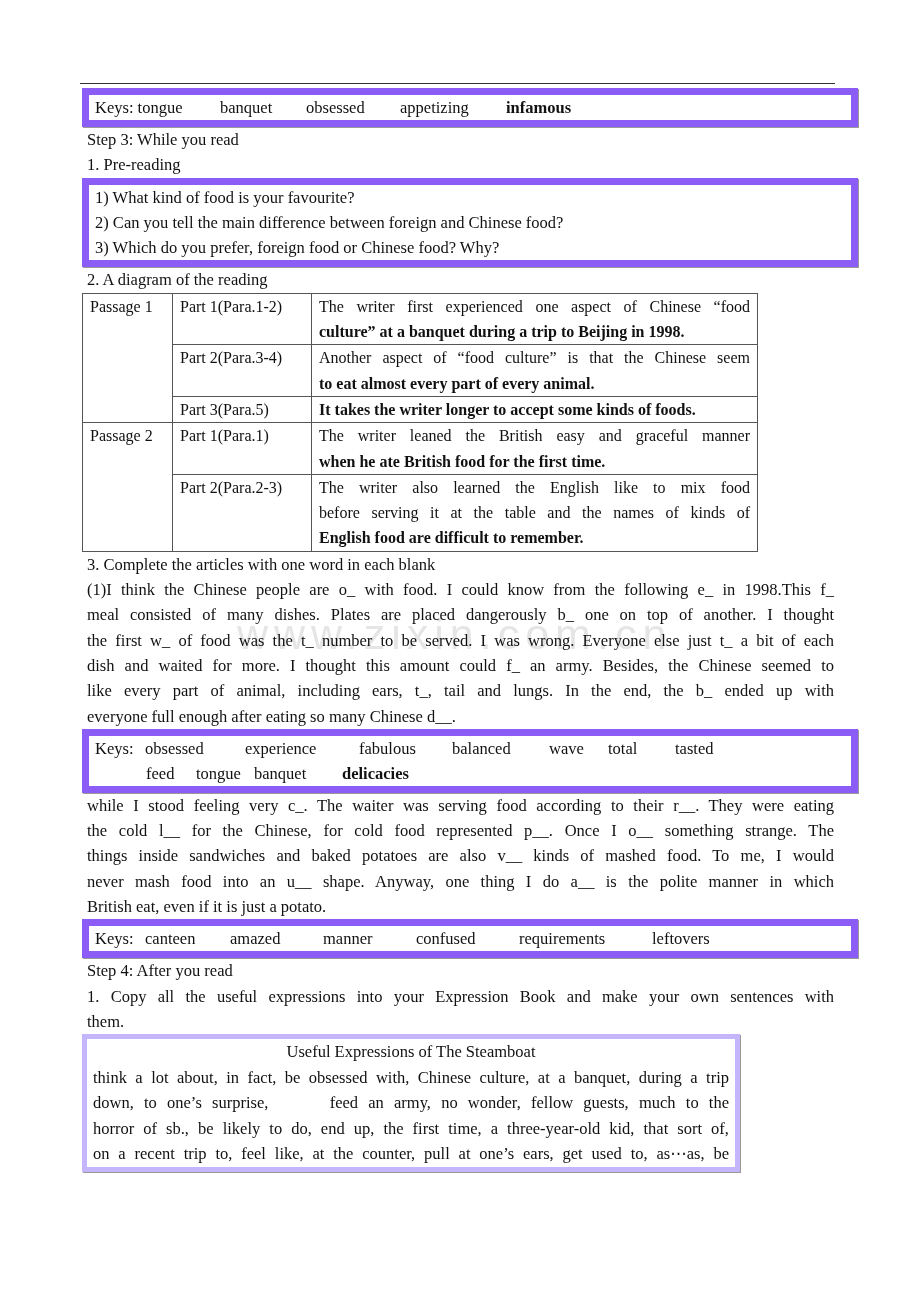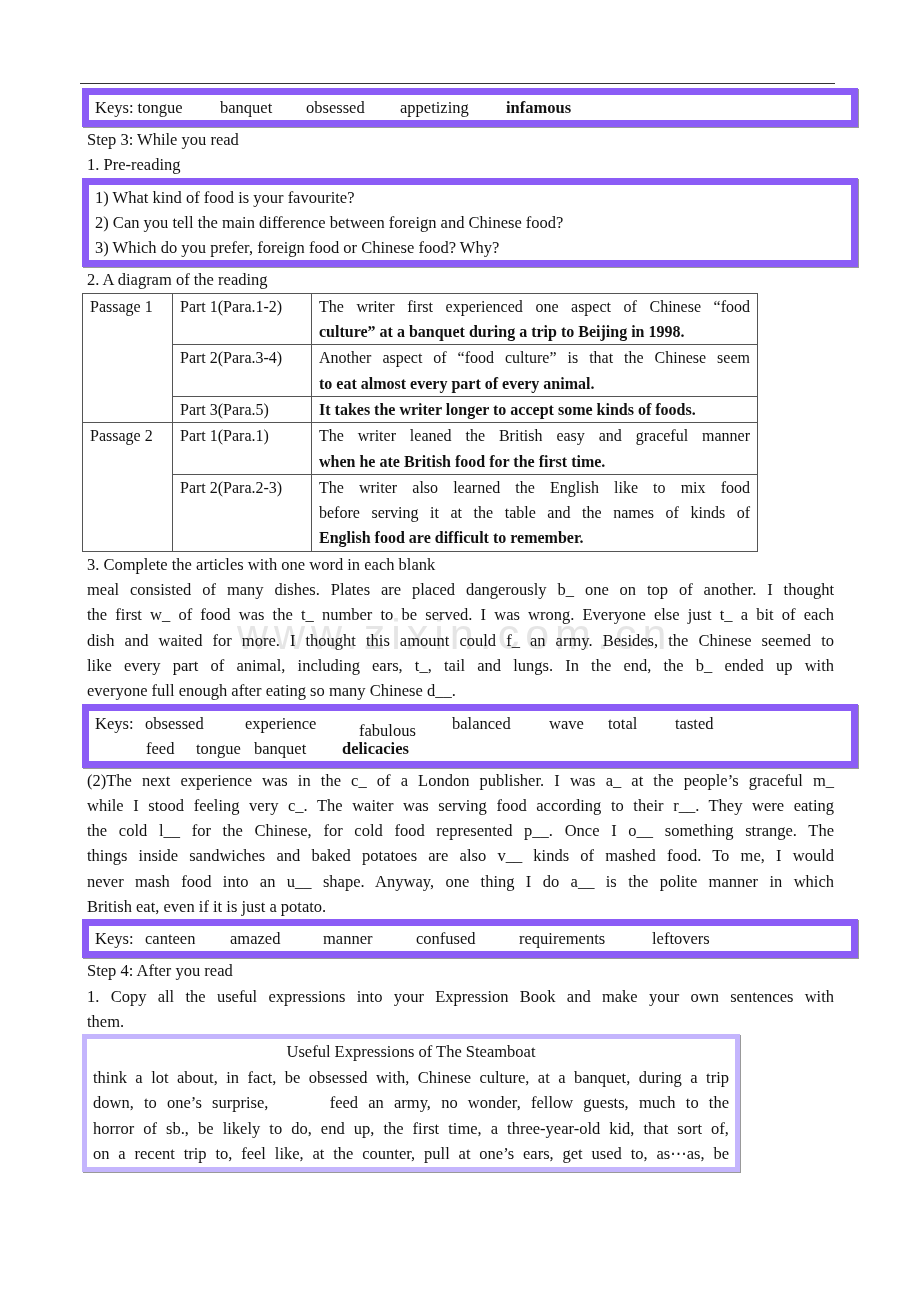--- a/index.html
+++ b/index.html
@@ -95,49 +95,49 @@
         <div class="j">before serving it at the table and the names of kinds of</div>
         <div class="jl">English food are difficult to remember.</div>
       </td>
     </tr>
   </tbody>
     </table>
 
   <div class="line">3. Complete the articles with one word in each blank</div>
 
   <div>
+    <div class="just">(1)I think the Chinese people are o_ with food. I could know from the following e_ in 1998.This f_</div>
     <div class="just">meal consisted of many dishes. Plates are placed dangerously b_ one on top of another. I thought</div>
     <div class="just">the first w_ of food was the t_ number to be served. I was wrong. Everyone else just t_ a bit of each</div>
     <div class="just">dish and waited for more. I thought this amount could f_ an army. Besides, the Chinese seemed to</div>
     <div class="just">like every part of animal, including ears, t_, tail and lungs. In the end, the b_ ended up with</div>
     <div class="just last">everyone full enough after eating so many Chinese d__.</div>
   </div>
 
   <div class="box">
     <div class="keys-row" id="keys1-row1">
         <span style="width: 50px;">Keys:</span>
         <span style="width: 100px;">obsessed</span>
         <span style="width: 114px;">experience</span>
-        <span style="width: 93px; margin-top: 7px;">fabulous</span>
+        <span style="width: 93px;">fabulous</span>
         <span style="width: 97px;">balanced</span>
         <span style="width: 59px;">wave</span>
         <span style="width: 67px;">total</span>
         <span style="width: 60px;">tasted</span>
       </div>
     <div class="keys-row" id="keys1-row2">
         <span style="width: 51px;"></span>
         <span style="width: 50px;">feed</span>
         <span style="width: 58px;">tongue</span>
         <span style="width: 88px;">banquet</span>
         <span style="width: 80px; font-weight: bold;">delicacies</span>
       </div>
   </div>
 
   <div>
-    <div class="just">(2)The next experience was in the c_ of a London publisher. I was a_ at the people’s graceful m_</div>
     <div class="just">while I stood feeling very c_. The waiter was serving food according to their r__. They were eating</div>
     <div class="just">the cold l__ for the Chinese, for cold food represented p__. Once I o__ something strange. The</div>
     <div class="just">things inside sandwiches and baked potatoes are also v__ kinds of mashed food. To me, I would</div>
     <div class="just">never mash food into an u__ shape. Anyway, one thing I do a__ is the polite manner in which</div>
     <div class="just last">British eat, even if it is just a potato.</div>
   </div>
 
   <div class="box">
     <div class="keys-row" id="keys2-row1">
         <span style="width: 50px;">Keys:</span>

